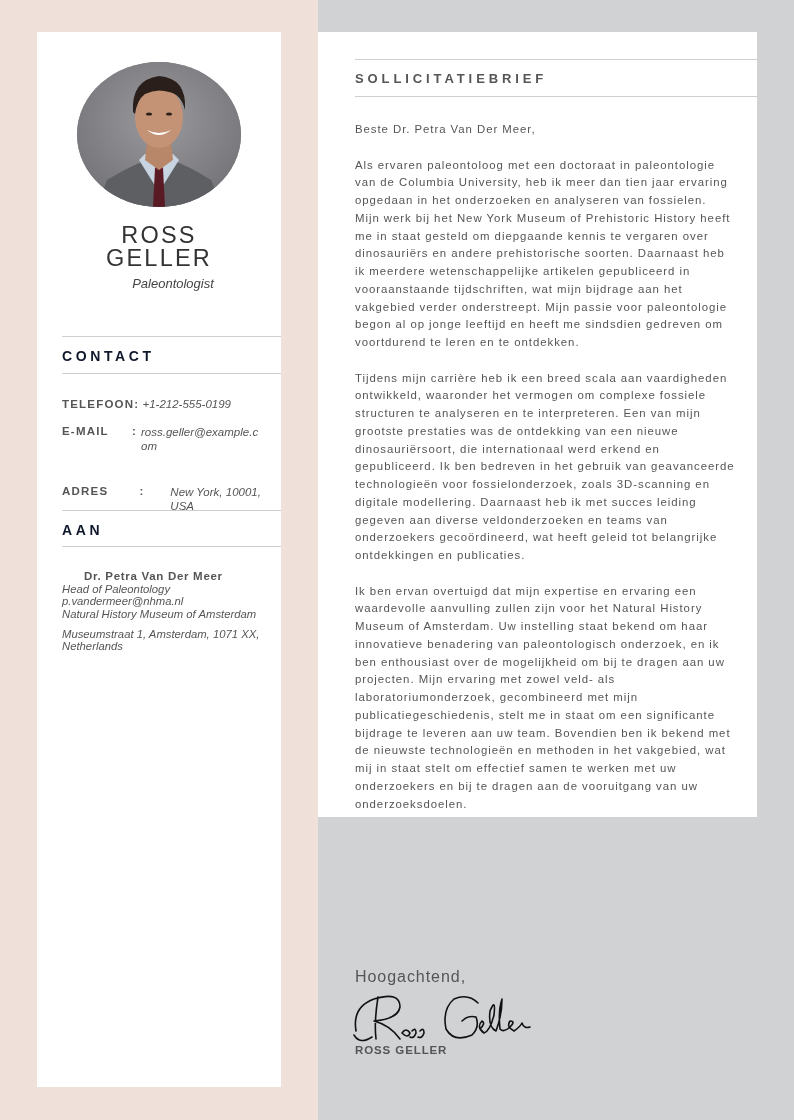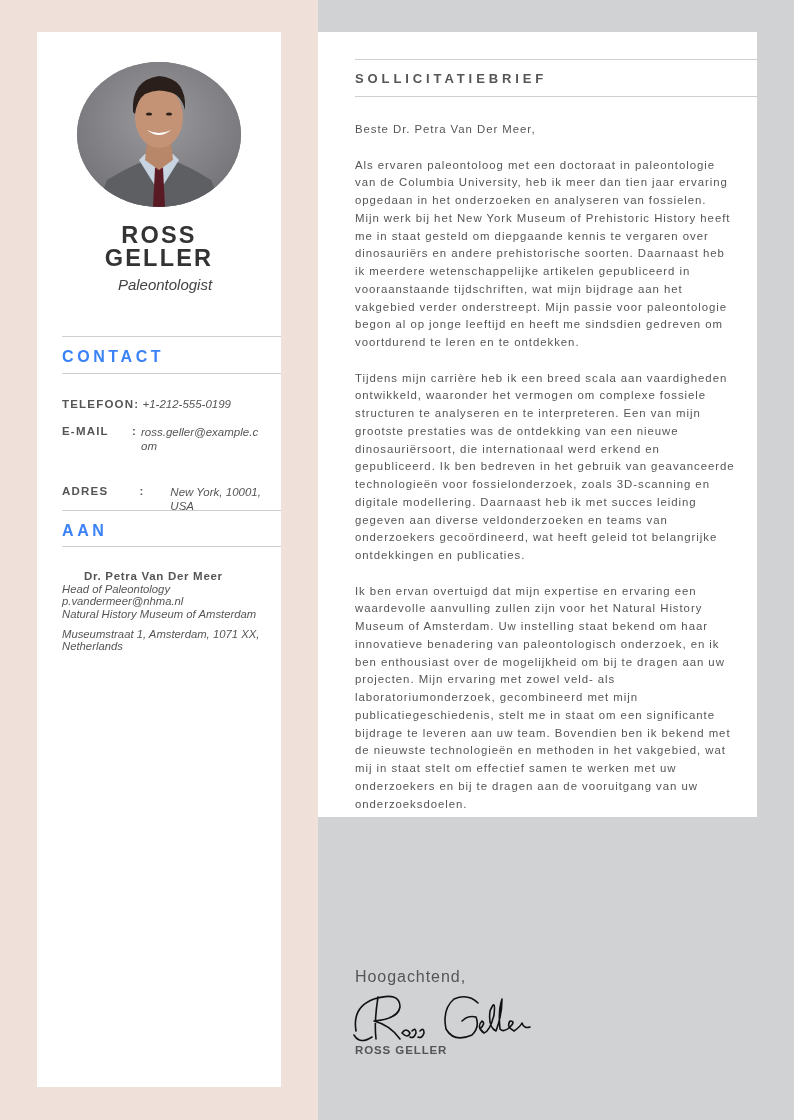--- a/index.html
+++ b/index.html
@@ -27,34 +27,34 @@
   }
   
   .avatar {
     position: absolute; left: 40px; top: 30px; width: 164px; height: 145px;
     border-radius: 50%; overflow: hidden; background: #8a8a8e;
   }
   .avatar svg { width: 100%; height: 100%; display: block; }
 
   .name {
     position: absolute; left: 0; width: 244px; top: 192px;
-    text-align: center; font-weight: 700; font-size: 23.5px; letter-spacing: 2.2px;
+    text-align: center; font-weight: 400; font-size: 23.5px; letter-spacing: 2.2px;
     color: #333333; line-height: 23px;
   }
   .role {
-    position: absolute; left: 0; width: 256px; top: 244px;
-    text-align: center; font-style: italic; font-size: 15px; color: #444444;
+    position: absolute; left: 8px; width: 256px; top: 244px;
+    text-align: center; font-style: italic; font-size: 13px; color: #444444;
   }
   .hr-left {
     position: absolute; left: 25px; width: 219px; height: 0;
     border-top: 1.5px solid #cfcfcf;
   }
   .section-title {
-    position: absolute; left: 25px; font-weight: 700; font-size: 16px;
-    letter-spacing: 3.6px; color: #3b82f6;
+    position: absolute; left: 25px; font-weight: 700; font-size: 14px;
+    letter-spacing: 3.6px; color: #0f172a;
   }
   .contact-row { position: absolute; left: 25px; width: 200px; font-size: 11.5px; color: #555555; }
   .contact-label { display: inline-block; font-weight: 700; letter-spacing: 1.2px; color: #555555; }
   .contact-value { font-style: italic; color: #555555; font-size: 11.5px; }
   .grid-row { display: flex; }
   .grid-row .lbl { width: 70px; font-weight: 700; letter-spacing: 1.2px; }
   .grid-row .col { width: 9px; font-weight: 700; }
   .grid-row .val { width: 120px; font-style: italic; line-height: 14px; word-break: break-all; }
 
   .recipient { position: absolute; left: 25px; top: 538px; width: 200px; color: #555555; font-size: 11.3px; }

